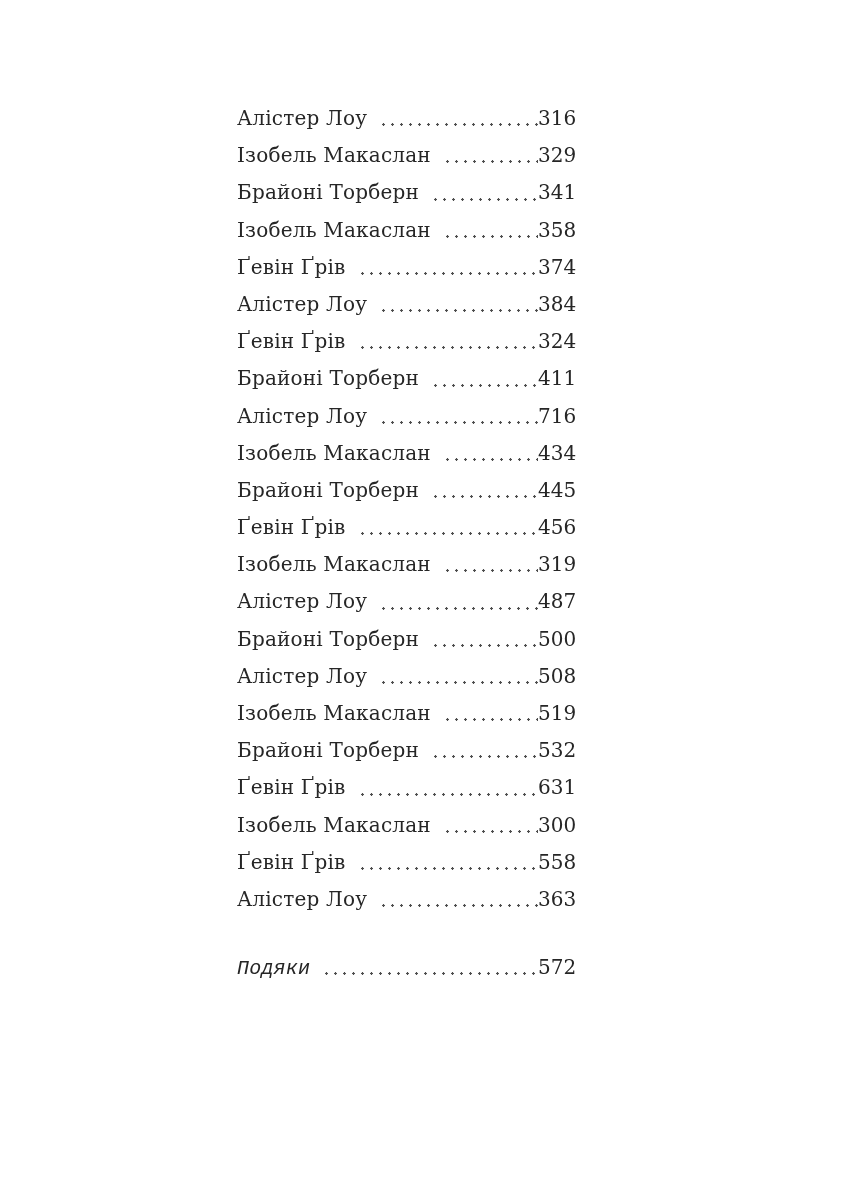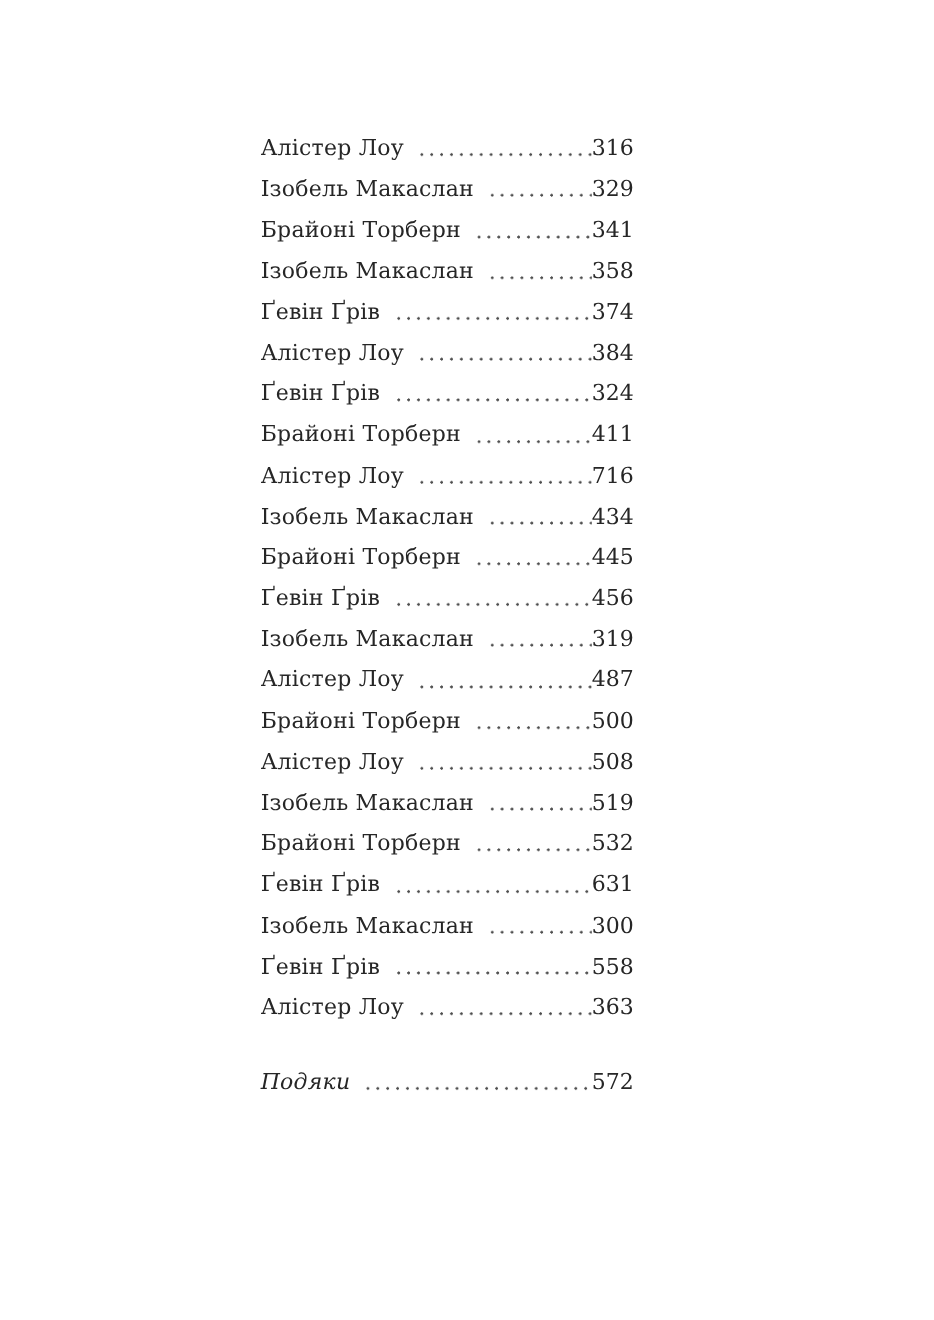--- a/index.html
+++ b/index.html
@@ -14,35 +14,35 @@
     background: #ffffff;
     overflow: hidden;
     font-family: "DejaVu Serif", "Liberation Serif", serif;
     color: #262626;
   }
   .toc {
     position: absolute;
     left: 237px;
     top: 100px;
     width: 371px;
-    margin-top: 16px;
   }
   .toc-row {
     display: flex;
     align-items: baseline;
     height: 37.2px;
     line-height: 37.2px;
     font-size: 20px;
   }
   .toc-title {
     white-space: nowrap;
     letter-spacing: 0.2px;
   }
   .toc-title.italic {
     font-style: italic;
+    font-family: Liberation Mono, monospace;
   }
   .leader {
     flex: 1 1 auto;
     align-self: stretch;
     position: relative;
     margin-left: 13px;
   }
   .leader::after {
     content: "";
     position: absolute;

